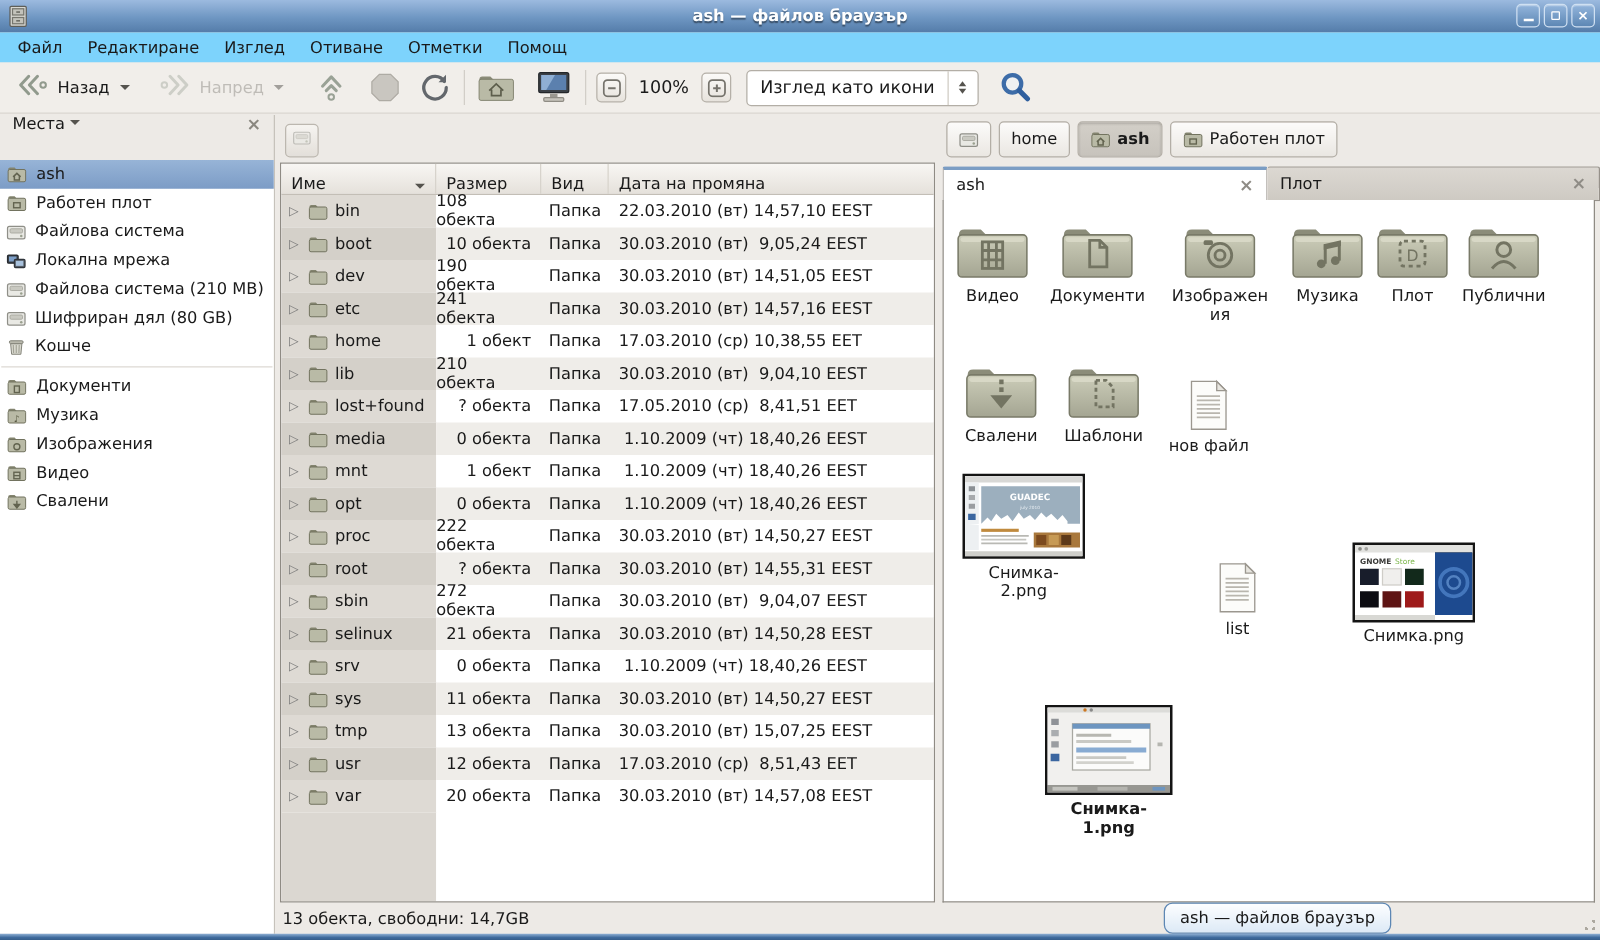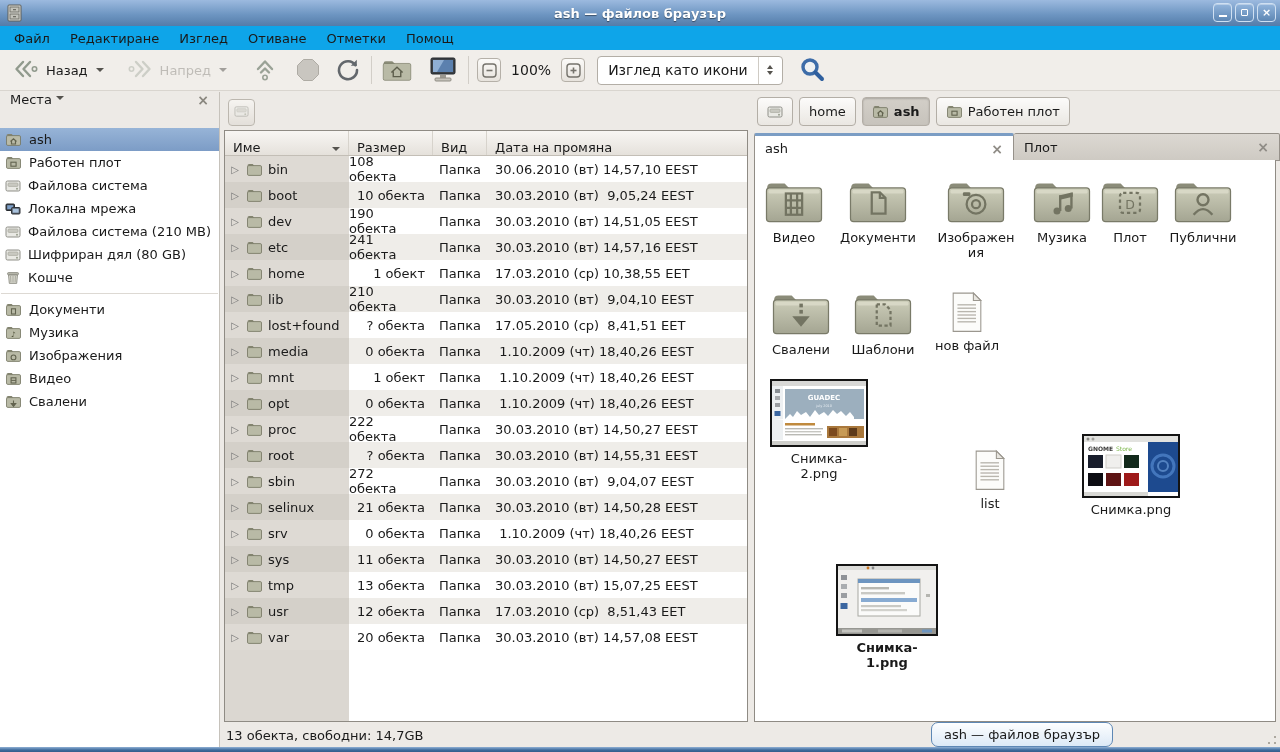--- a/index.html
+++ b/index.html
@@ -13,21 +13,21 @@
   .win-icon{position:absolute;left:5px;top:3px;width:20px;height:20px;}
   .title{flex:1;text-align:center;color:#fff;font-weight:bold;font-size:13px;text-shadow:0 1px 1px rgba(0,0,0,.45);}
   .winbtns{position:absolute;right:4px;top:3px;display:flex;gap:3px;}
   .wbtn{width:19px;height:19px;border:1px solid #cfe0f2;border-radius:4px;
     background:linear-gradient(#93b5dc,#5d87b4);color:#fff;display:flex;align-items:center;justify-content:center;
     font-size:11px;font-weight:bold;box-shadow:inset 0 1px 0 rgba(255,255,255,.35);}
   .wbtn .sq{width:7px;height:7px;border:1.5px solid #fff;border-radius:1px;}
   .wbtn .mn{width:8px;height:2px;background:#fff;margin-top:7px;}
 
   
-  .menubar{position:absolute;top:26px;left:0;right:0;height:24px;background:#0ea5e9;
+  .menubar{position:absolute;top:26px;left:0;right:0;height:24px;background:#7dd3fc;
     display:flex;align-items:center;padding-left:4px;}
   .menu-item{padding:3px 10px;}
   .toolbar{position:absolute;top:50px;left:0;right:0;height:41px;background:#f1eeea;
     border-bottom:1px solid #d9d5cf;display:flex;align-items:center;}
   .tb-btn{display:flex;align-items:center;gap:6px;padding:4px 6px;border-radius:4px;}
   .tb-btn.disabled{opacity:.5;}
   .tb-btn.disabled .lab{color:#8f8c86;}
   .caret{width:0;height:0;border:4px solid transparent;border-top-color:#55534e;margin-top:4px;margin-left:2px;}
   .tb-ico{display:flex;align-items:center;justify-content:center;padding:2px;}
   .tb-sep{width:1px;height:28px;background:#d2cec8;margin:0 8px;}
@@ -373,21 +373,21 @@
             <span class="expander">▷</span>
             <span style="line-height: 0;"><svg width="17" height="15" viewBox="0 0 16 15">
                 <path d="M1 3.6 q0-1.6 1.6-1.6 h3.6 l1.6 1.8 h-6.8z" fill="#83846f"></path>
                 <rect x="1" y="3.6" width="14" height="9.8" rx="1.3" fill="#b9baa6" stroke="#72735f" stroke-width=".8"></rect>
               </svg></span>
             <span>bin</span>
           </div>
           <div class="rest">
             <div class="td-size">108 обекта</div>
             <div class="td-type">Папка</div>
-            <div class="td-date">30.06.2010 (вт) 14,57,10 EEST</div>
+            <div class="td-date">22.03.2010 (вт) 14,57,10 EEST</div>
           </div>
         </div>
         <div class="tr even">
           <div class="td-name">
             <span class="expander">▷</span>
             <span style="line-height: 0;"><svg width="17" height="15" viewBox="0 0 16 15">
                 <path d="M1 3.6 q0-1.6 1.6-1.6 h3.6 l1.6 1.8 h-6.8z" fill="#83846f"></path>
                 <rect x="1" y="3.6" width="14" height="9.8" rx="1.3" fill="#b9baa6" stroke="#72735f" stroke-width=".8"></rect>
               </svg></span>
             <span>boot</span>
@@ -843,21 +843,21 @@
             </defs>
             <path d="M2.5 9.5 q0-3.5 3.5-3.5 h10.5 l4.5 4.5 h-18.5 z" fill="#8b8c79"></path>
             <rect x="2" y="9.5" width="44" height="27" rx="2.5" fill="url(#fgrad)" stroke="#797a68"></rect>
             <rect x="3.5" y="11" width="41" height="3" rx="1.5" fill="#dadbc9" opacity="0.85"></rect>
             <g stroke="#737462" stroke-width="1.8" fill="none" stroke-dasharray="2.6 2">
               <path d="M19 13 h6.5 l4.5 4.5 V30 h-11 z"></path>
             </g>
           </svg></div>
         <div class="lbl" style="width: 80px;">Шаблони</div>
       </div>
-      <div class="ivitem" style="left: 175px; top: 131px; width: 74px;">
+      <div class="ivitem" style="left: 175px; top: 143px; width: 74px;">
         <div style="line-height: 0;"><svg width="34" height="42.5" viewBox="0 0 32 40">
             <path d="M3 2 h19 l7 7 v29 h-26 z" fill="#fcfcfa" stroke="#9b978f"></path>
             <path d="M22 2 v7 h7 z" fill="#e8e6e0" stroke="#9b978f"></path>
             <line x1="7" y1="13" x2="24.5" y2="13" stroke="#b9b6ae" stroke-width="1.3"></line>
             <line x1="7" y1="16.2" x2="24.5" y2="16.2" stroke="#b9b6ae" stroke-width="1.3"></line>
             <line x1="7" y1="19.4" x2="24.5" y2="19.4" stroke="#b9b6ae" stroke-width="1.3"></line>
             <line x1="7" y1="22.599999999999998" x2="24.5" y2="22.599999999999998" stroke="#b9b6ae" stroke-width="1.3"></line>
             <line x1="7" y1="25.799999999999997" x2="24.5" y2="25.799999999999997" stroke="#b9b6ae" stroke-width="1.3"></line>
             <line x1="7" y1="28.999999999999996" x2="24.5" y2="28.999999999999996" stroke="#b9b6ae" stroke-width="1.3"></line>
           </svg></div>

